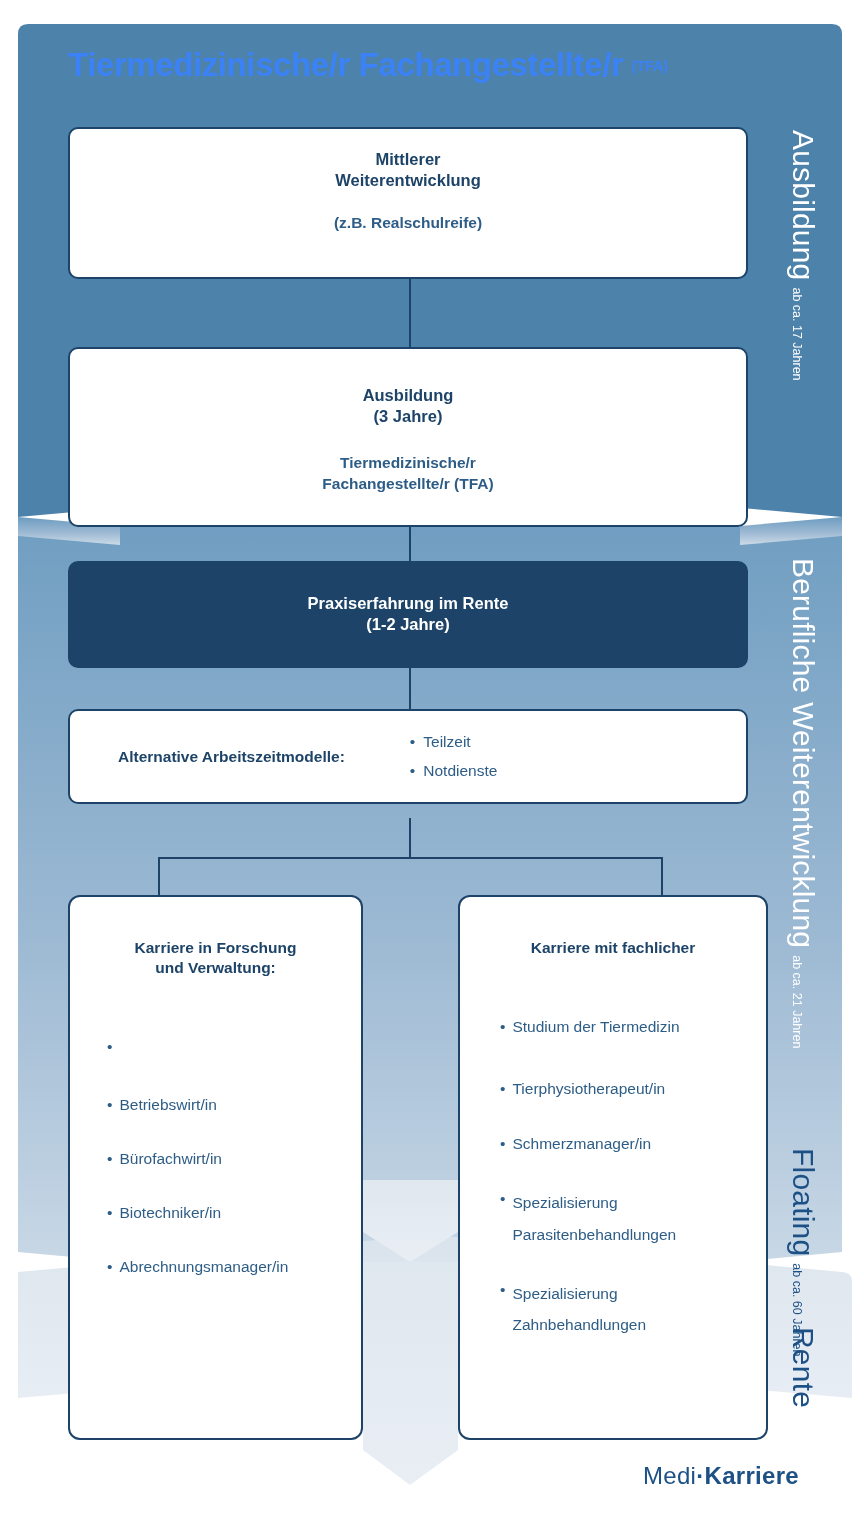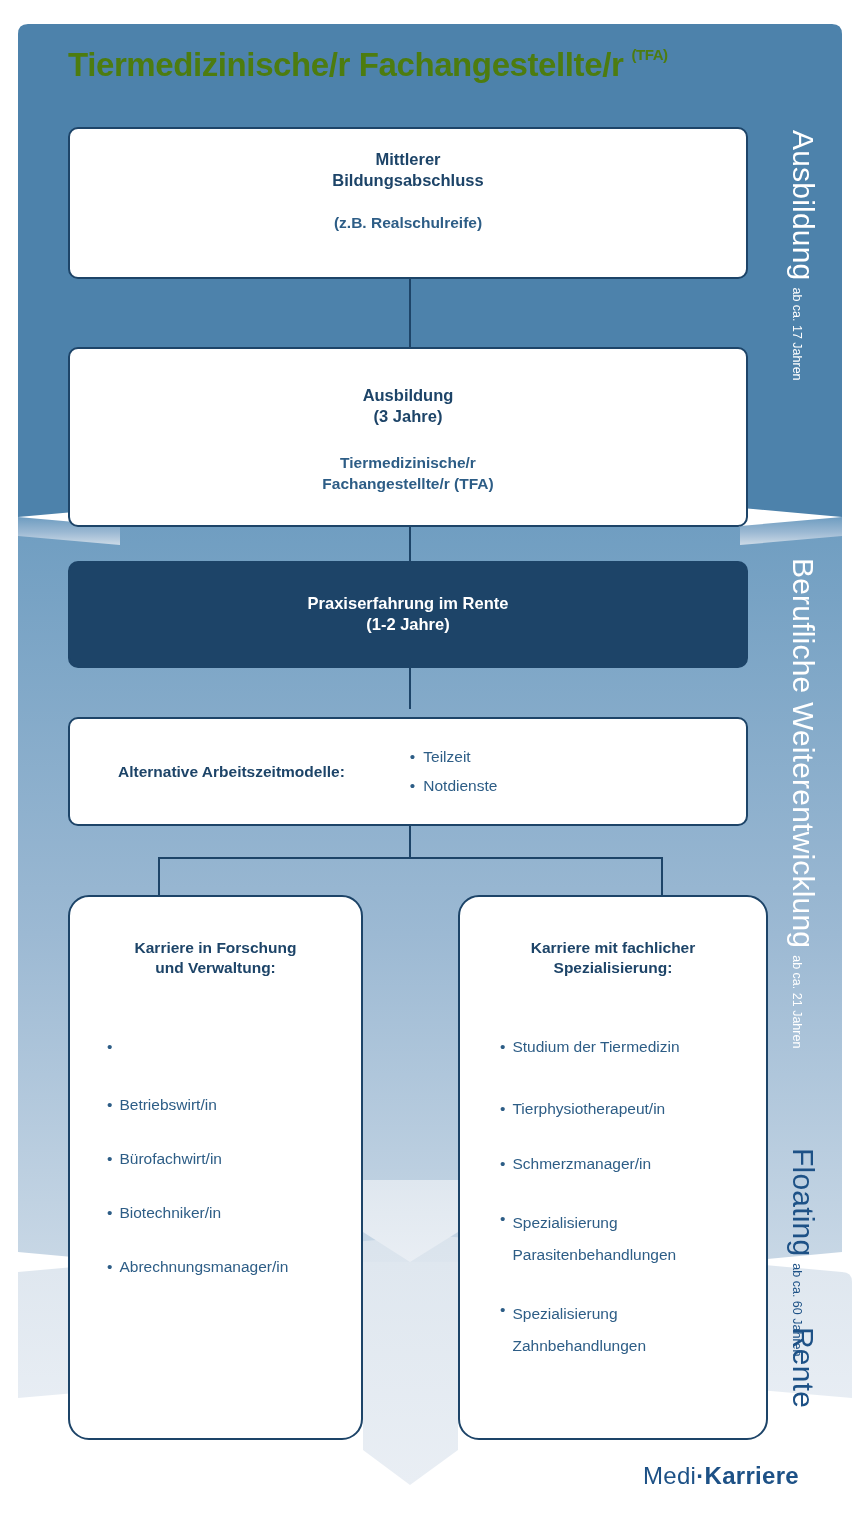--- a/index.html
+++ b/index.html
@@ -13,23 +13,23 @@
 
   
   .vlabel{position:absolute;transform-origin:left top;
           white-space:nowrap;display:flex;align-items:baseline;gap:7px;}
   .vlabel .vtitle{font-size:30px;font-weight:400;letter-spacing:.2px;line-height:1;}
   .vlabel .vsub{font-size:12.5px;font-weight:400;line-height:1;}
   .vlabel.light .vtitle,.vlabel.light .vsub{color:#ffffff;}
   .vlabel.dark .vtitle,.vlabel.dark .vsub{color:#1d5186;}
 
   
-  #title{position:absolute;left:68px;top:46px;color:#4d7c0f;
+  #title{position:absolute;left:68px;top:46px;color:#3b82f6;
          font-size:33px;font-weight:700;letter-spacing:-.4px;
-         white-space:nowrap;display:flex;align-items:flex-start;}
+         white-space:nowrap;display:flex;align-items:center;}
   #title .sup{font-size:15px;font-weight:700;margin-left:8px;}
 
   
   .box{position:absolute;background:#ffffff;border:2px solid #1d4468;
        border-radius:10px;box-sizing:border-box;}
   .bt{color:#1d4468;font-weight:700;text-align:center;line-height:1.28;}
   .bs{color:#2d5d86;font-weight:700;text-align:center;line-height:1.35;}
 
   
   #box1{left:68px;top:127px;width:680px;height:152px;}
@@ -40,31 +40,31 @@
   #box2{left:68px;top:347px;width:680px;height:180px;}
   #box2 .bt{font-size:16.5px;margin-top:36px;}
   #box2 .bs{font-size:15.5px;margin-top:26px;}
 
   
   #box3{left:68px;top:561px;width:680px;height:107px;background:#1d4468;
         border-color:#1d4468;}
   #box3 .bt{color:#ffffff;font-size:16.5px;margin-top:30px;}
 
   
-  #box4{left:68px;top:709px;width:680px;height:109px;margin-top:8px;}
+  #box4{left:68px;top:709px;width:680px;height:95px;}
   #box4 .inner{display:flex;height:100%;align-items:center;padding:0 48px;
                box-sizing:border-box;}
   #box4 .lab{color:#1d4468;font-weight:700;font-size:15.5px;flex:0 0 auto;}
   #box4 .ul{margin-left:65px;}
   #box4 .ul .li{color:#2d5d86;font-size:15.5px;line-height:1.85;
                 display:flex;gap:8px;}
 
   
   .col{position:absolute;background:#ffffff;border:2px solid #1d4468;
-       border-radius:21px;box-sizing:border-box;}
+       border-radius:12px;box-sizing:border-box;}
   #colL{left:68px;top:895px;width:295px;height:545px;}
   #colR{left:458px;top:895px;width:310px;height:545px;}
   .col .hd{color:#1d4468;font-weight:700;font-size:15.5px;text-align:center;
            line-height:1.3;margin-top:41px;}
   .col .items{margin-top:57px;}
   .col .it{color:#2d5d86;font-size:15.5px;line-height:1.55;
            display:flex;gap:7px;margin-bottom:27px;}
   .col .it .bullet{flex:0 0 auto;}
   #colL .items{padding-left:37px;padding-right:12px;}
   #colR .items{padding-left:40px;padding-right:10px;}
@@ -153,21 +153,21 @@
   <div class="conn" style="left:409px;top:527px;width:2px;height:34px;"></div>
   <div class="conn" style="left:409px;top:668px;width:2px;height:41px;"></div>
   <div class="conn" style="left:409px;top:818px;width:2px;height:40px;"></div>
   <div class="conn" style="left:158px;top:857px;width:505px;height:2px;"></div>
   <div class="conn" style="left:158px;top:857px;width:2px;height:38px;"></div>
   <div class="conn" style="left:661px;top:857px;width:2px;height:38px;"></div>
 
   <div class="box" id="box1">
     <div class="bt">
       <div>Mittlerer</div>
-      <div>Bildungsabschluss</div>
+      <div>Weiterentwicklung</div>
     </div>
     <div class="bs">(z.B. Realschulreife)</div>
   </div>
 
   <div class="box" id="box2">
     <div class="bt">
       <div>Ausbildung</div>
       <div>(3 Jahre)</div>
     </div>
     <div class="bs">
@@ -223,21 +223,20 @@
       <div class="it" style="margin-top:30px;">
         <span class="bullet">•</span>
         <span>Abrechnungsmanager/in</span>
       </div>
     </div>
   </div>
 
   <div class="col" id="colR">
     <div class="hd">
       <div>Karriere mit fachlicher</div>
-      <div>Spezialisierung:</div>
     </div>
     <div class="items">
       <div class="it">
         <span class="bullet">•</span>
         <span>Studium der Tiermedizin</span>
       </div>
       <div class="it" style="margin-top:38px;">
         <span class="bullet">•</span>
         <span>Tierphysiotherapeut/in</span>
       </div>

